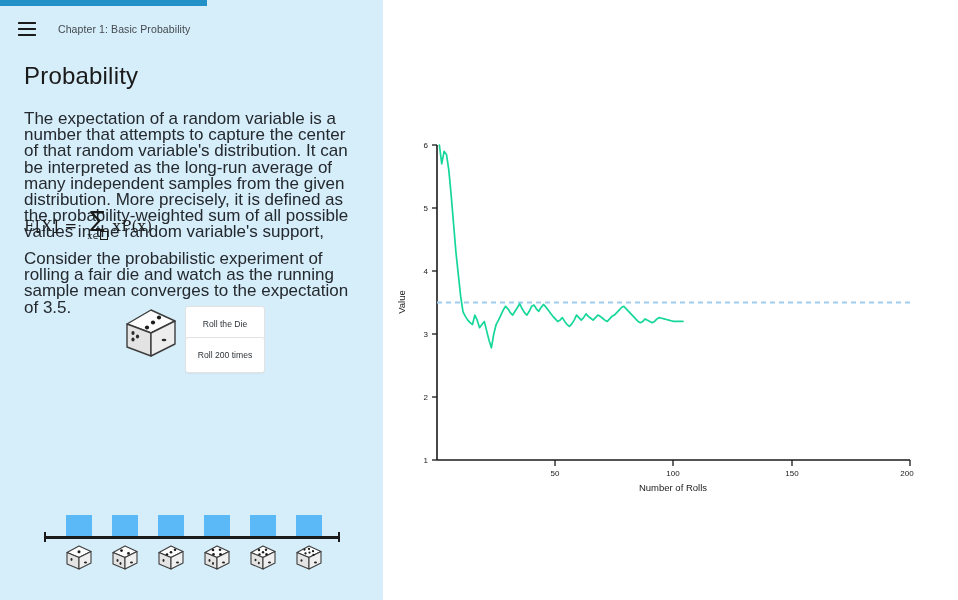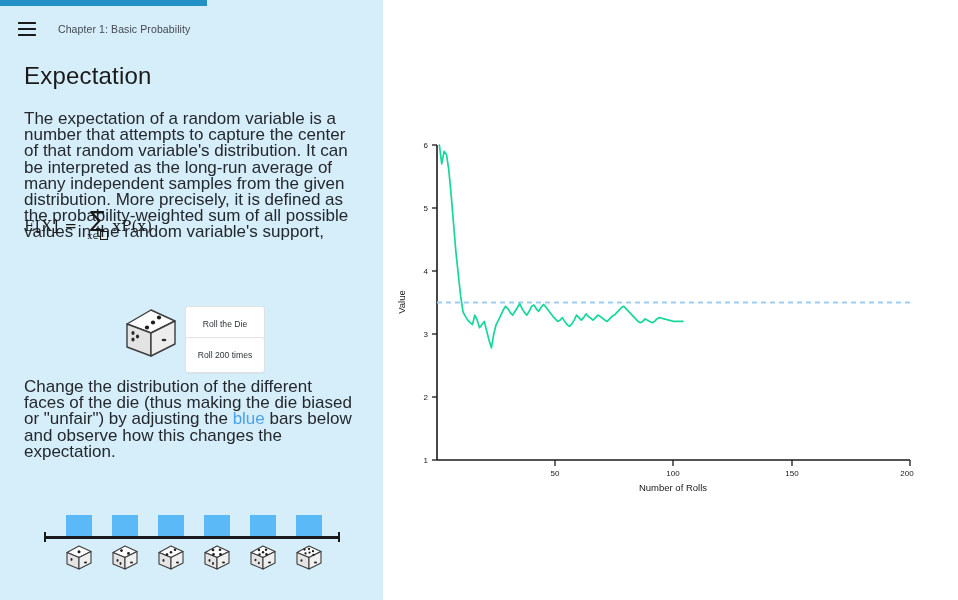--- a/index.html
+++ b/index.html
@@ -217,57 +217,57 @@
 
   <div id="topbar">
     <div id="menu-icon">
       <span></span>
       <span></span>
       <span></span>
     </div>
     <div id="chapter-label">Chapter 1: Basic Probability</div>
   </div>
 
-  <div id="page-title">Expectation</div>
+  <div id="page-title">Probability</div>
 
   <div class="para" id="para-1">The expectation of a random variable is a number that attempts to capture the center of that random variable's distribution. It can be interpreted as the long-run average of many independent samples from the given distribution. More precisely, it is defined as the probability-weighted sum of all possible values in the random variable's support,</div>
 
   <div id="formula">
     <span class="fx">
       <span class="lhs">E[X]</span>
       <span class="lhs">=</span>
       <span class="sum-wrap">
         <span class="sum-sym">∑</span>
         <span class="sum-sub"><span>x∈</span><i class="tofu"></i></span>
       </span>
       <span class="rhs">xP(x)</span>
     </span>
   </div>
 
+  <div class="para" id="para-2">Consider the probabilistic experiment of rolling a fair die and watch as the running sample mean converges to the expectation of 3.5.</div>
 
   <div id="roll-area">
     <svg id="die-3d" viewBox="0 0 62 60">
       <g>
         <polygon points="31,6 55,17 31,29 7,20" fill="#fdfdfd" stroke="#3c3c3c" stroke-width="1.4" stroke-linejoin="round"></polygon>
         <polygon points="7,20 31,29 31,52 7,43" fill="#e3e3e3" stroke="#3c3c3c" stroke-width="1.4" stroke-linejoin="round"></polygon>
         <polygon points="31,29 55,17 55,40 31,52" fill="#ededed" stroke="#3c3c3c" stroke-width="1.4" stroke-linejoin="round"></polygon>
         <circle cx="39" cy="13.5" r="2.1" fill="#1c1c1c"></circle>
         <circle cx="33" cy="18.5" r="2.1" fill="#1c1c1c"></circle>
         <circle cx="27" cy="23.5" r="2.1" fill="#1c1c1c"></circle>
         <ellipse cx="13" cy="29" rx="1.6" ry="2.1" fill="#2a2a2a"></ellipse>
         <ellipse cx="17.5" cy="32.5" rx="1.6" ry="2.1" fill="#2a2a2a"></ellipse>
         <ellipse cx="13" cy="35.5" rx="1.6" ry="2.1" fill="#2a2a2a"></ellipse>
         <ellipse cx="44" cy="36" rx="2.4" ry="1.3" fill="#2a2a2a"></ellipse>
       </g>
     </svg>
     <button class="roll-btn" id="roll-die-btn">Roll the Die</button>
     <button class="roll-btn" id="roll-100-btn">Roll 200 times</button>
   </div>
 
-  <div class="para" id="para-3"><span>Change the distribution of the different faces of the die (thus making the die biased or "unfair") by adjusting the </span><span class="blue-word">blue</span><span> bars below and observe how this changes the expectation.</span></div>
 
   <div id="bars-widget">
     <div id="bars-axis"></div>
 
     <div class="prob-bar" style="left: 22px; height: 21px; background: rgb(92, 185, 247);"></div>
     <div class="prob-bar" style="left: 68px; height: 21px; background: rgb(92, 185, 247);"></div>
     <div class="prob-bar" style="left: 114px; height: 21px; background: rgb(92, 185, 247);"></div>
     <div class="prob-bar" style="left: 160px; height: 21px; background: rgb(92, 185, 247);"></div>
     <div class="prob-bar" style="left: 206px; height: 21px; background: rgb(92, 185, 247);"></div>
     <div class="prob-bar" style="left: 252px; height: 21px; background: rgb(92, 185, 247);"></div>

